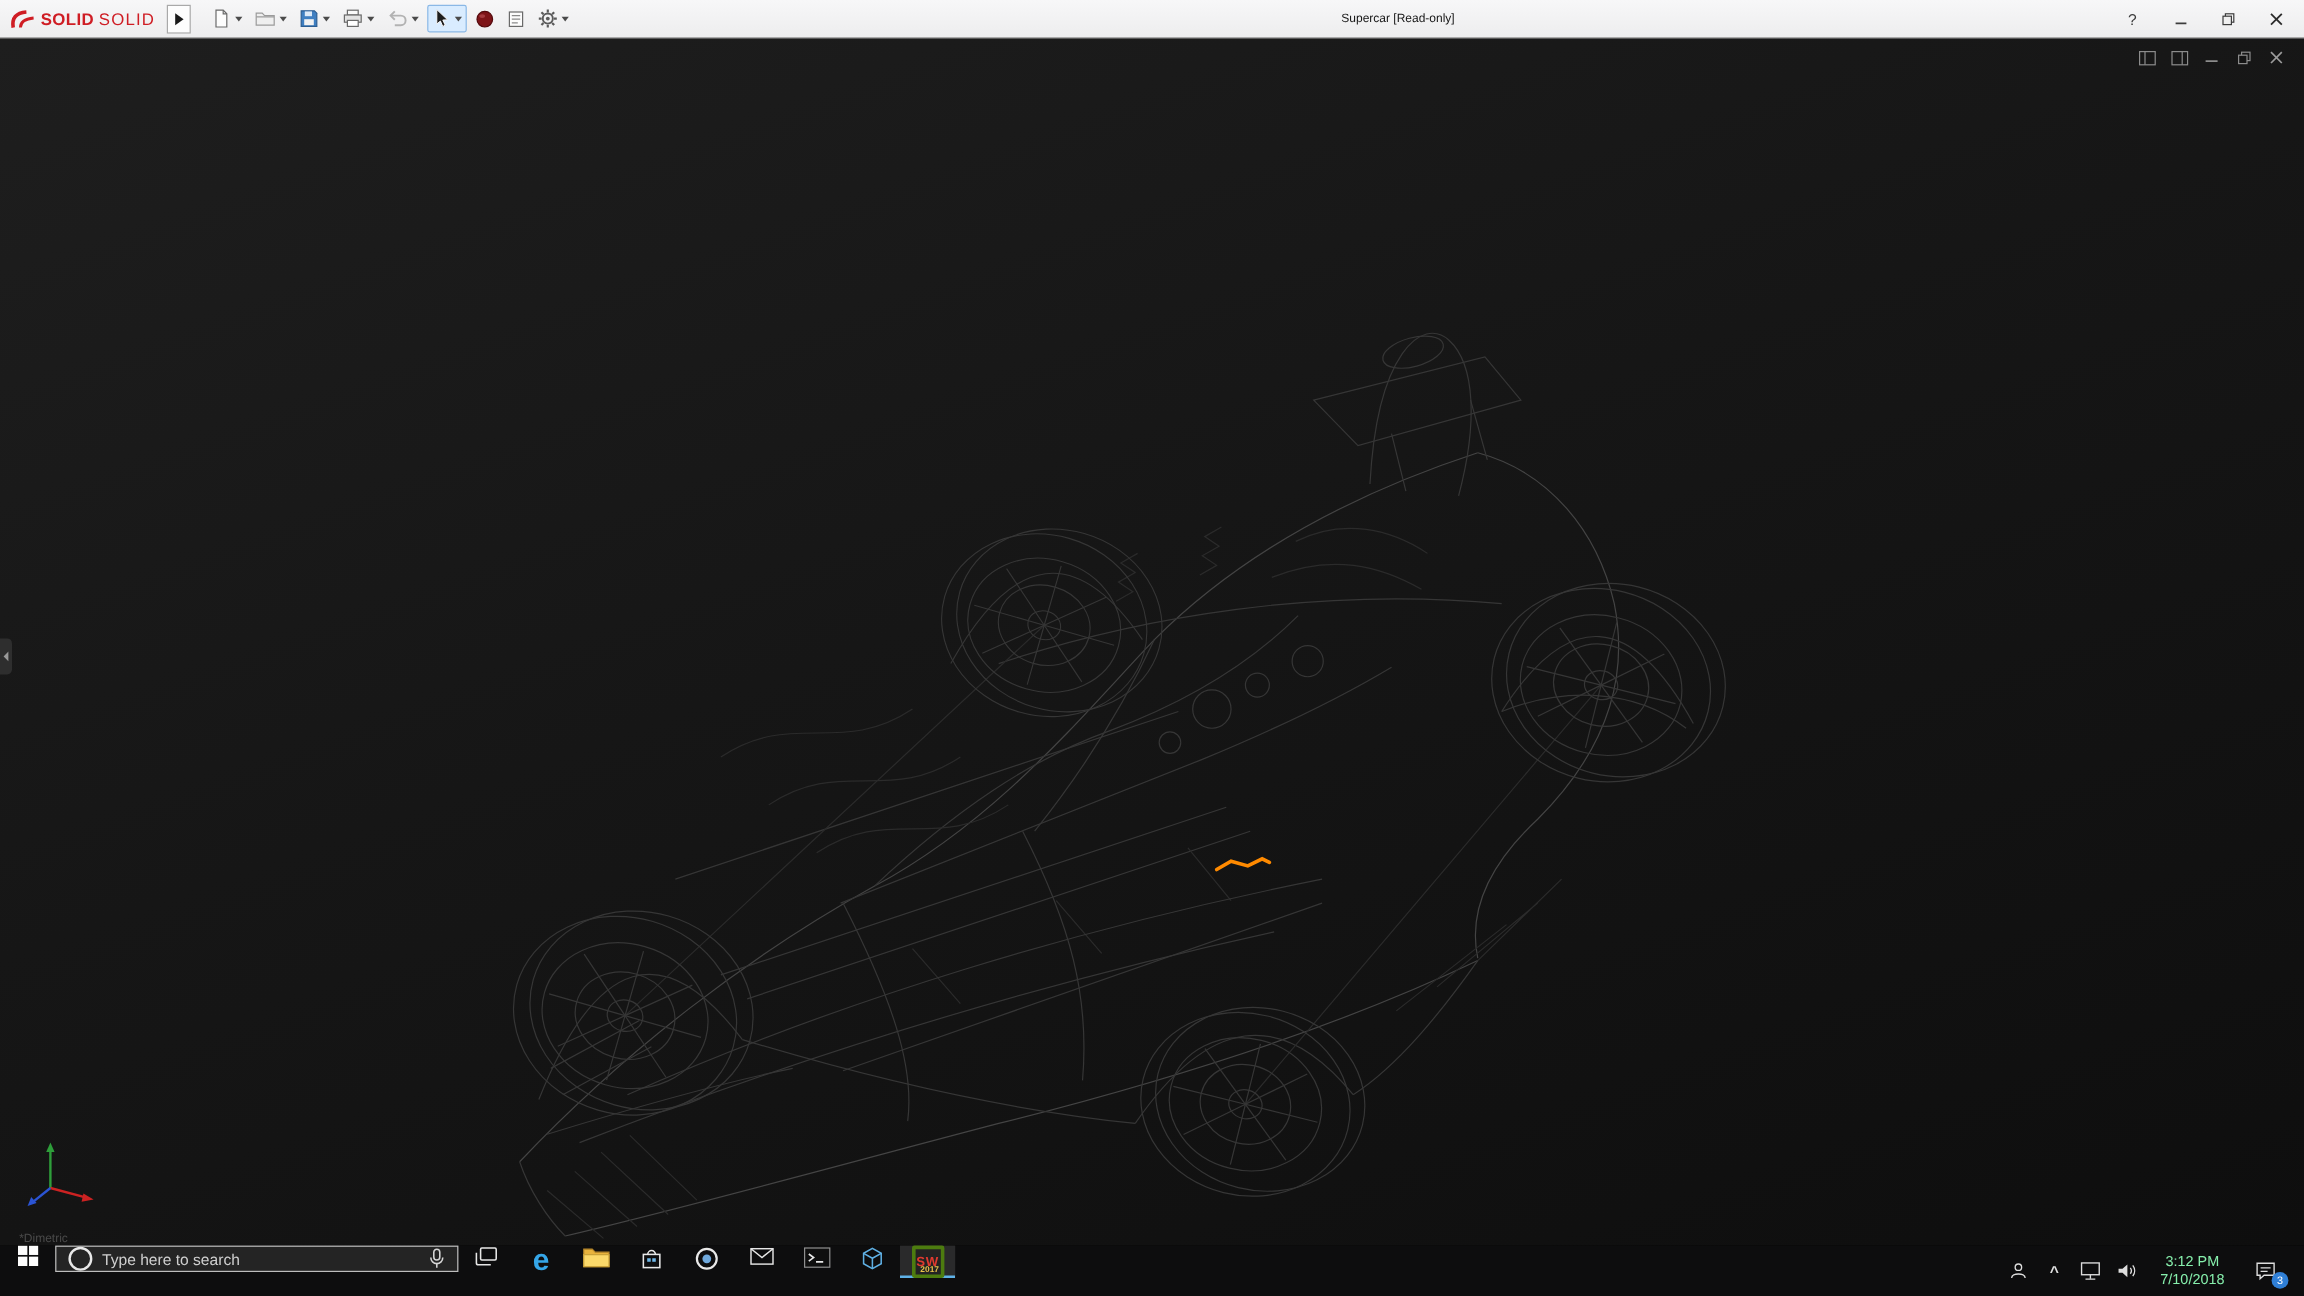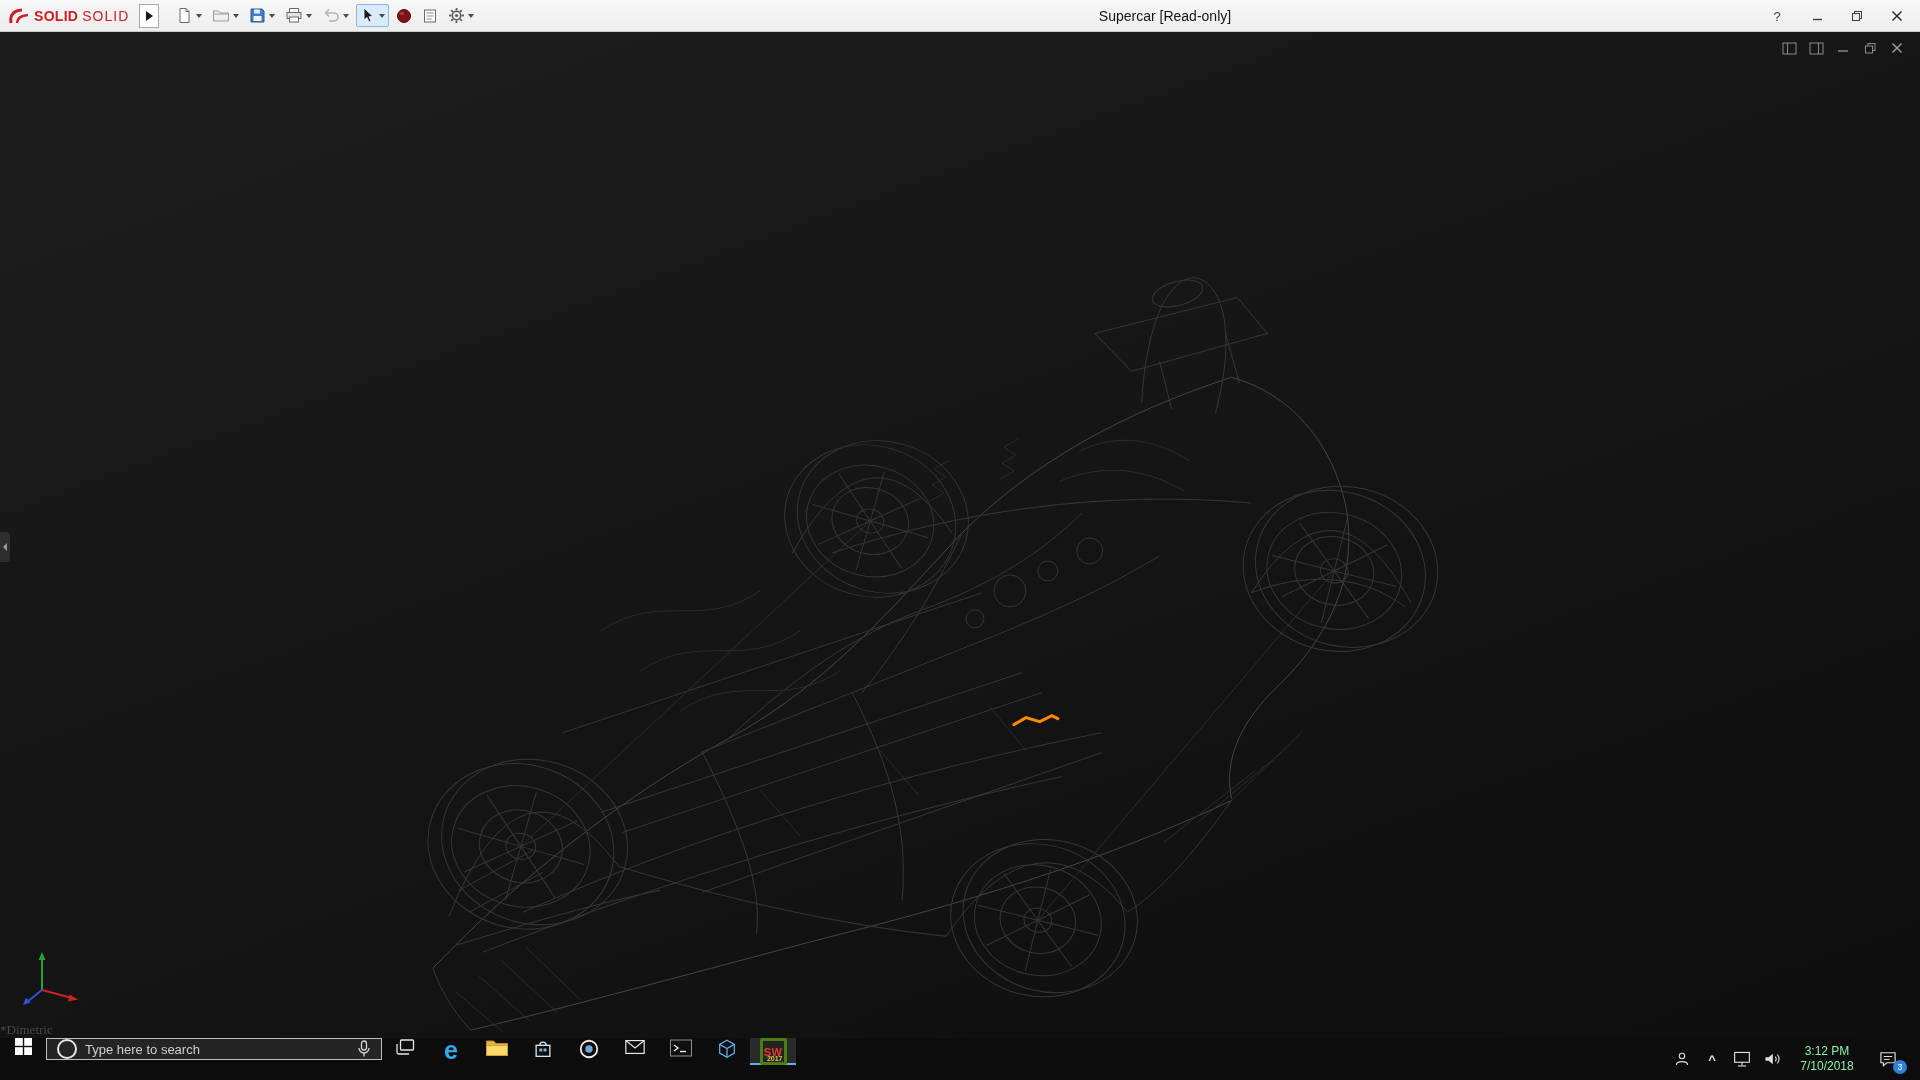--- a/index.html
+++ b/index.html
@@ -17,21 +17,21 @@
                 display:flex; align-items:center; justify-content:center; margin-right:14px; }
   .tri-right { width:0; height:0; border-left:7px solid #1a1a1a;
                border-top:5px solid transparent; border-bottom:5px solid transparent; }
   .tools { display:flex; align-items:center; gap:4px; }
   .tool { display:flex; align-items:center; gap:2px; padding:2px 3px; border-radius:2px; }
   .tool.selected { background:#d9ecff; border:1px solid #8ab8e6; }
   .caret-down { width:0; height:0; border-top:4px solid #4a4a4a;
                 border-left:3.5px solid transparent; border-right:3.5px solid transparent; margin-left:1px; }
   .tool svg { display:block; }
   .win-title { position:absolute; left:1165px; transform:translateX(-50%);
-               font-size:14px; color:#151515; white-space:nowrap; }
+               font-size:10px; color:#151515; white-space:nowrap; }
   .chrome-controls { position:absolute; right:8px; top:0; height:32px;
                      display:flex; align-items:center; gap:10px; }
   .chrome-btn { width:30px; height:26px; display:flex; align-items:center; justify-content:center;
                 color:#3c3c3c; font-size:13px; }
   .chrome-btn svg { display:block; }
 
   
   .viewport { position:absolute; top:32px; left:0; width:1920px; height:1006px;
               background:linear-gradient(160deg,#1e1e1e 0%,#161616 45%,#0e0e0e 100%); overflow:hidden; }
   .car-svg { position:absolute; inset:0; width:100%; height:100%; }
@@ -45,21 +45,21 @@
   .doc-btn { width:18px; height:16px; display:flex; align-items:center; justify-content:center; }
   .doc-btn svg { display:block; }
 
   .left-flyout-tab { position:absolute; left:0; top:500px; width:10px; height:30px;
                      background:#2e2e2e; border-radius:0 4px 4px 0;
                      display:flex; align-items:center; justify-content:center; }
   .chev-left { width:0; height:0; border-right:4px solid #999;
                border-top:4px solid transparent; border-bottom:4px solid transparent; }
 
   .triad { position:absolute; left:14px; bottom:20px; }
-  .view-label { position:absolute; left:0; bottom:0px; color:#4a4a4a; font-size:13px;font-family:Liberation Serif, serif; }
+  .view-label { position:absolute; left:16px; bottom:0px; color:#4a4a4a; font-size:10px; }
 
   
   .taskbar { position:absolute; bottom:0; left:0; width:1920px; height:42px;
              background:#0d0d0e; display:flex; align-items:flex-start; z-index:30; }
   .tb-btn { width:46px; display:flex; align-items:center; justify-content:center; position:relative; }
   .tb-btn.active { background:rgba(255,255,255,.12); box-shadow:inset 0 -2px 0 #5fb2e8; }
   .search-box { width:336px; margin:0; background:#242424; border:1px solid #bdbdbd;
                 display:flex; align-items:center; gap:8px; padding:0 10px; }
   .cortana-ring { width:20px; height:20px; border:2px solid #e8e8e8; border-radius:50%; flex:none; }
   .search-input { flex:1; background:transparent; border:none; outline:none;

